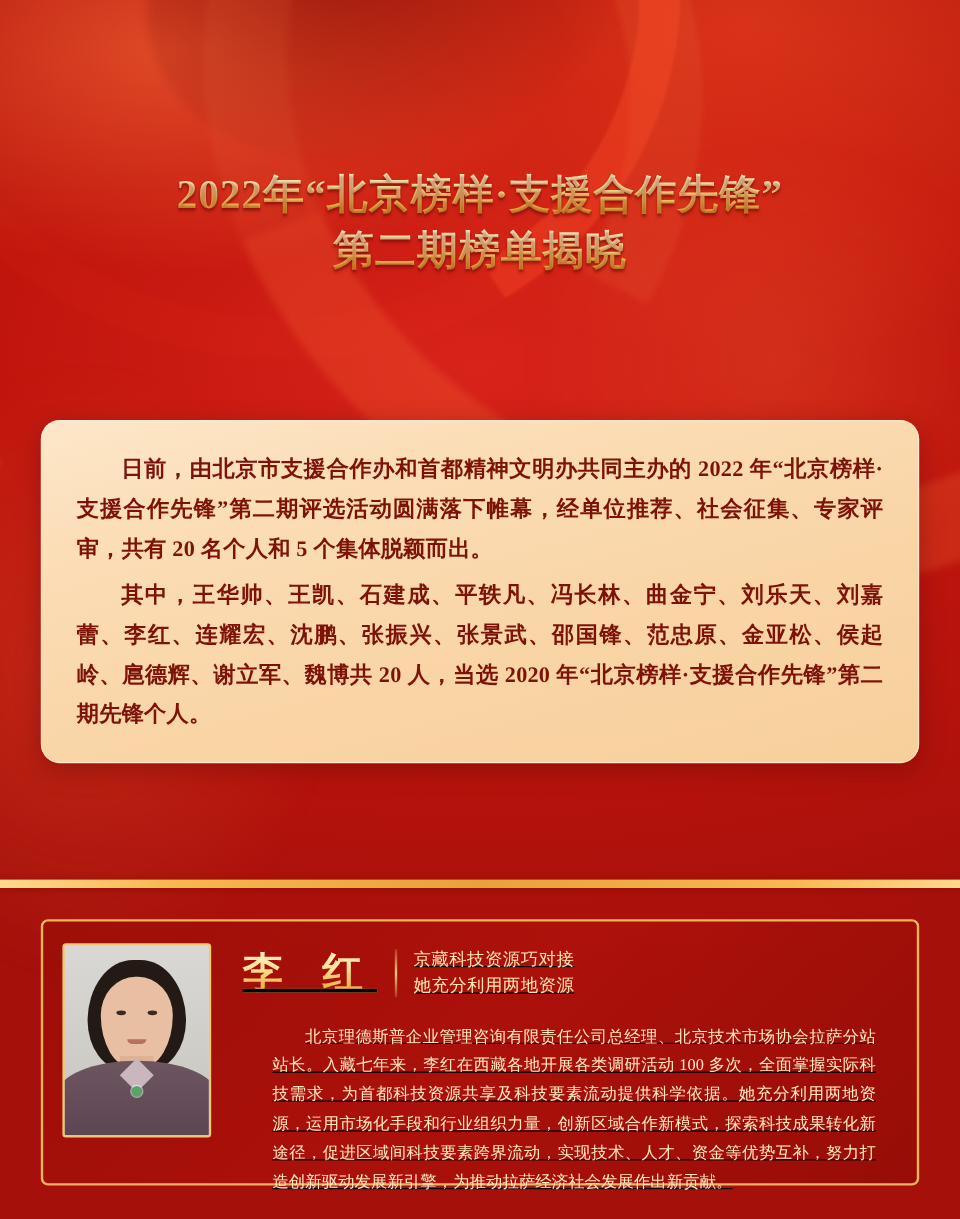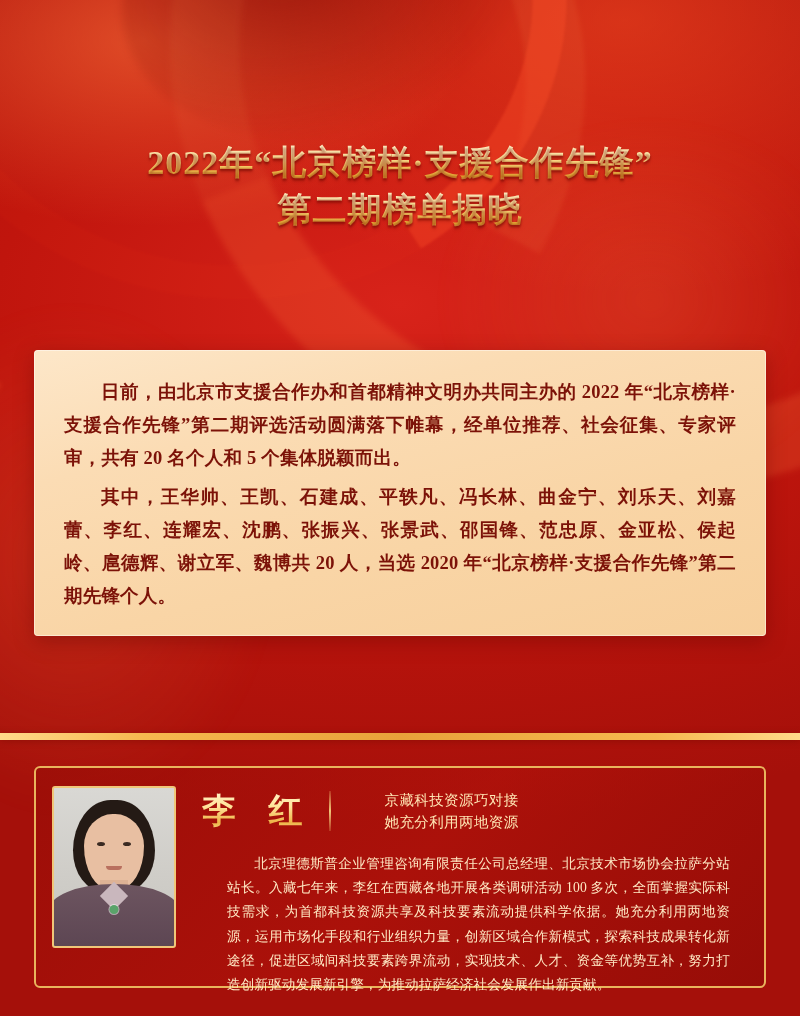--- a/index.html
+++ b/index.html
@@ -101,21 +101,21 @@
     text-shadow: 0 2px 2px rgba(110,8,4,0.35);
     filter: drop-shadow(0 2px 1px rgba(120,10,4,0.45));
   }
 
   
   .card {
     position: absolute;
     left: 34px;
     top: 350px;
     width: 732px;
-    border-radius: 4px;
+    border-radius: 16px;
     padding: 26px 30px 24px 30px;
     box-sizing: border-box;
     background: linear-gradient(165deg, #fde7c9 0%, #fbdcb4 28%, #f9d5a6 62%, #f7cf9b 100%);
     box-shadow: 0 6px 20px rgba(90,6,3,0.35), inset 0 0 0 1px rgba(255,255,255,0.45);
     z-index: 6;
   }
   .card p {
     margin: 0 0 6px 0;
     font-family: "Liberation Serif", serif;
     font-size: 18.5px;
@@ -147,20 +147,21 @@
     top: 766px;
     width: 732px;
     height: 222px;
     box-sizing: border-box;
     border: 2px solid #e9b45d;
     border-radius: 6px;
     background: linear-gradient(135deg, rgba(150,12,6,0.55) 0%, rgba(178,18,10,0.45) 50%, rgba(140,10,5,0.55) 100%);
     display: flex;
     z-index: 6;
     padding: 14px 34px 14px 16px;
+    text-decoration: underline;
   }
 
   .photo-wrap {
     width: 120px;
     height: 158px;
     flex: 0 0 120px;
     border: 2px solid #f0c779;
     border-radius: 3px;
     overflow: hidden;
     background: #d8d4ce;
@@ -266,21 +267,20 @@
     height: 40px;
     background: linear-gradient(180deg, rgba(245,200,120,0.2), #f0c779, rgba(245,200,120,0.2));
     flex: 0 0 2px;
   }
   .slogan {
     color: #ffe6b4;
     font-family: "Liberation Serif", serif;
     font-size: 14.5px;
     line-height: 1.55;
     letter-spacing: 0.4px;
-    margin-left: 40px;
   }
   .name-underline {
     margin-top: 8px;
     height: 1px;
     width: 100%;
     background: linear-gradient(90deg, rgba(240,199,121,0.85) 0%, rgba(240,199,121,0.35) 70%, rgba(240,199,121,0) 100%);
   }
   .bio {
     margin-top: 10px;
     color: #ffe9c4;

